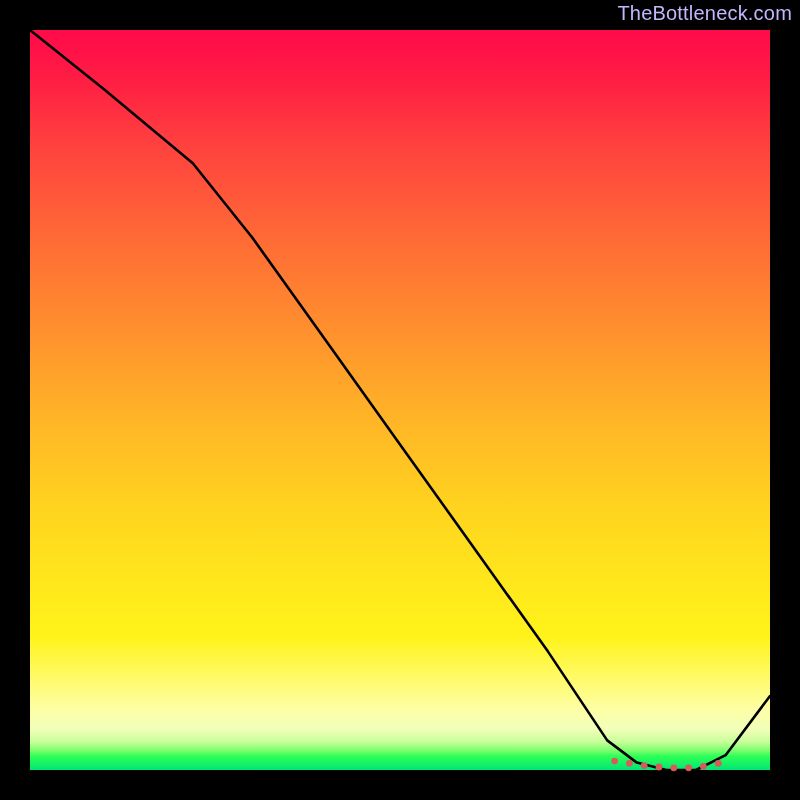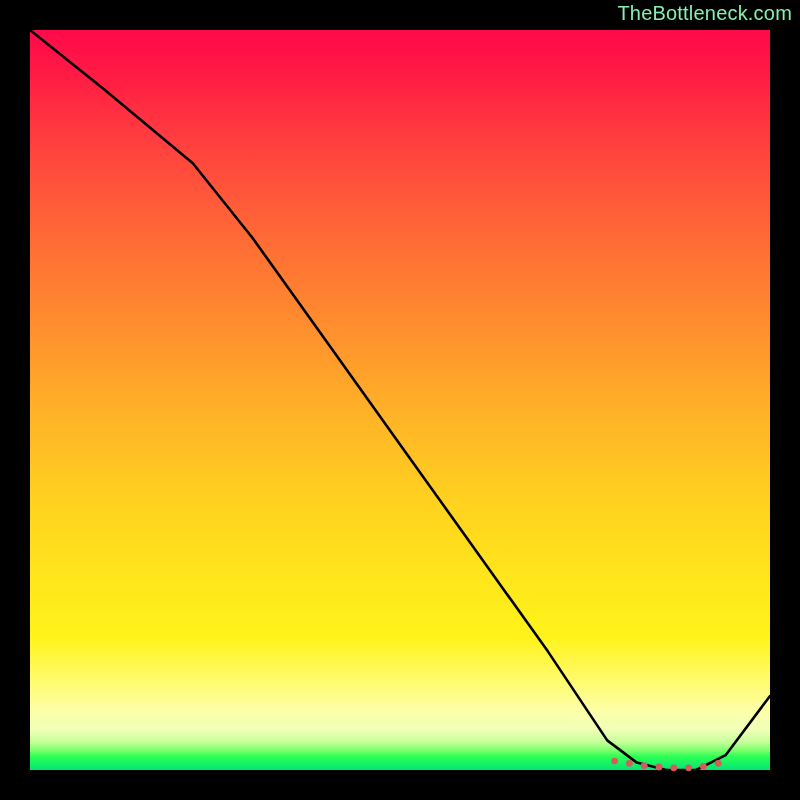--- a/index.html
+++ b/index.html
@@ -14,21 +14,21 @@
   .container {
     position: relative;
     width: 800px;
     height: 800px;
     background: #000;
   }
   .watermark {
     position: absolute;
     top: 2px;
     right: 8px;
-    color: #86efac;
+    color: #c4b5fd;
     font-size: 20px;
     font-weight: 500;
     letter-spacing: 0.2px;
     user-select: none;
   }
   .plot-area {
     position: absolute;
     left: 30px;
     top: 30px;
     width: 740px;

